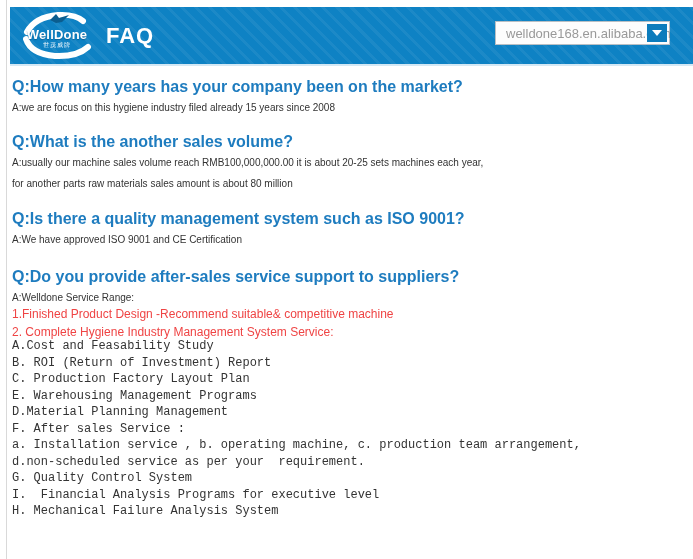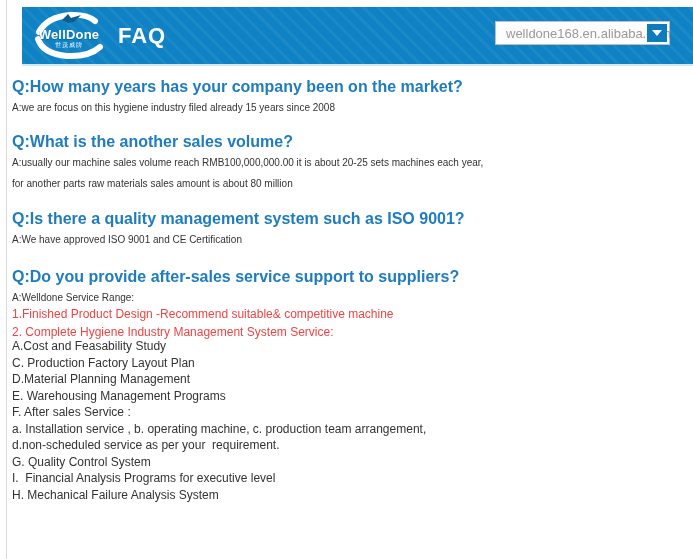--- a/index.html
+++ b/index.html
@@ -9,21 +9,21 @@
     font-family:"Liberation Sans", sans-serif;
     position:relative;
     overflow:hidden;
   }
   .left-line{
     position:absolute;left:6px;top:0;width:1px;height:559px;
     background:#d9d9d9;
   }
   
   .banner{
-    position:absolute;left:22px;top:7px;right:0;height:57px;
+    position:absolute;left:10px;top:7px;right:0;height:57px;
     background:#0e82c4;
     background-image:repeating-linear-gradient(45deg,
       rgba(255,255,255,0.06) 0px, rgba(255,255,255,0.06) 3px,
       rgba(255,255,255,0) 3px, rgba(255,255,255,0) 10px);
     box-shadow:0 2px 0 rgba(14,130,196,0.18);
   }
   .logo{
     position:absolute;left:10px;top:4px;width:74px;height:49px;
   }
   .logo svg{position:absolute;left:0;top:0;}
@@ -61,21 +61,21 @@
   
   .qa{position:absolute;left:12px;right:8px;}
   .q{color:#1e7cbf;font-size:16px;font-weight:bold;line-height:21px;}
   .a{color:#333333;font-size:10px;line-height:21px;}
   .qa1{top:76px;}
   .qa2{top:131px;}
   .qa3{top:208px;}
   .qa4{top:266px;}
   .svc-cats{position:absolute;left:12px;right:8px;top:305px;}
   .svc-cat{color:#ef4444;font-size:12px;line-height:18px;}
-  .svc-details{position:absolute;left:12px;right:8px;top:338px;}
+  .svc-details{position:absolute;left:12px;right:8px;top:338px;font-family:Liberation Mono, monospace;}
   .svc-detail{color:#333333;font-size:12px;line-height:16.5px;white-space:pre;}
 </style>
 </head>
 <body>
 
 <div class="left-line"></div>
 
 <header class="banner">
   <div class="logo">
     <svg width="74" height="49" viewBox="0 0 74 49">
@@ -118,23 +118,24 @@
     <div class="a">A:Welldone Service Range:</div>
   </section>
 
   <div class="svc-cats">
     <div class="svc-cat">1.Finished Product Design -Recommend suitable&amp; competitive machine</div>
     <div class="svc-cat">2. Complete Hygiene Industry Management System Service:</div>
   </div>
 
   <div class="svc-details">
     <div class="svc-detail">A.Cost and Feasability Study</div>
+    <div class="svc-detail">B. ROI (Return of Investment) Report</div>
     <div class="svc-detail">C. Production Factory Layout Plan</div>
+    <div class="svc-detail">E. Warehousing Management Programs</div>
     <div class="svc-detail">D.Material Planning Management</div>
-    <div class="svc-detail">E. Warehousing Management Programs</div>
     <div class="svc-detail">F. After sales Service :</div>
     <div class="svc-detail">a. Installation service , b. operating machine, c. production team arrangement,</div>
     <div class="svc-detail">d.non-scheduled service as per your  requirement.</div>
     <div class="svc-detail">G. Quality Control System</div>
     <div class="svc-detail">I.  Financial Analysis Programs for executive level</div>
     <div class="svc-detail">H. Mechanical Failure Analysis System</div>
   </div>
 
 </main>
 

